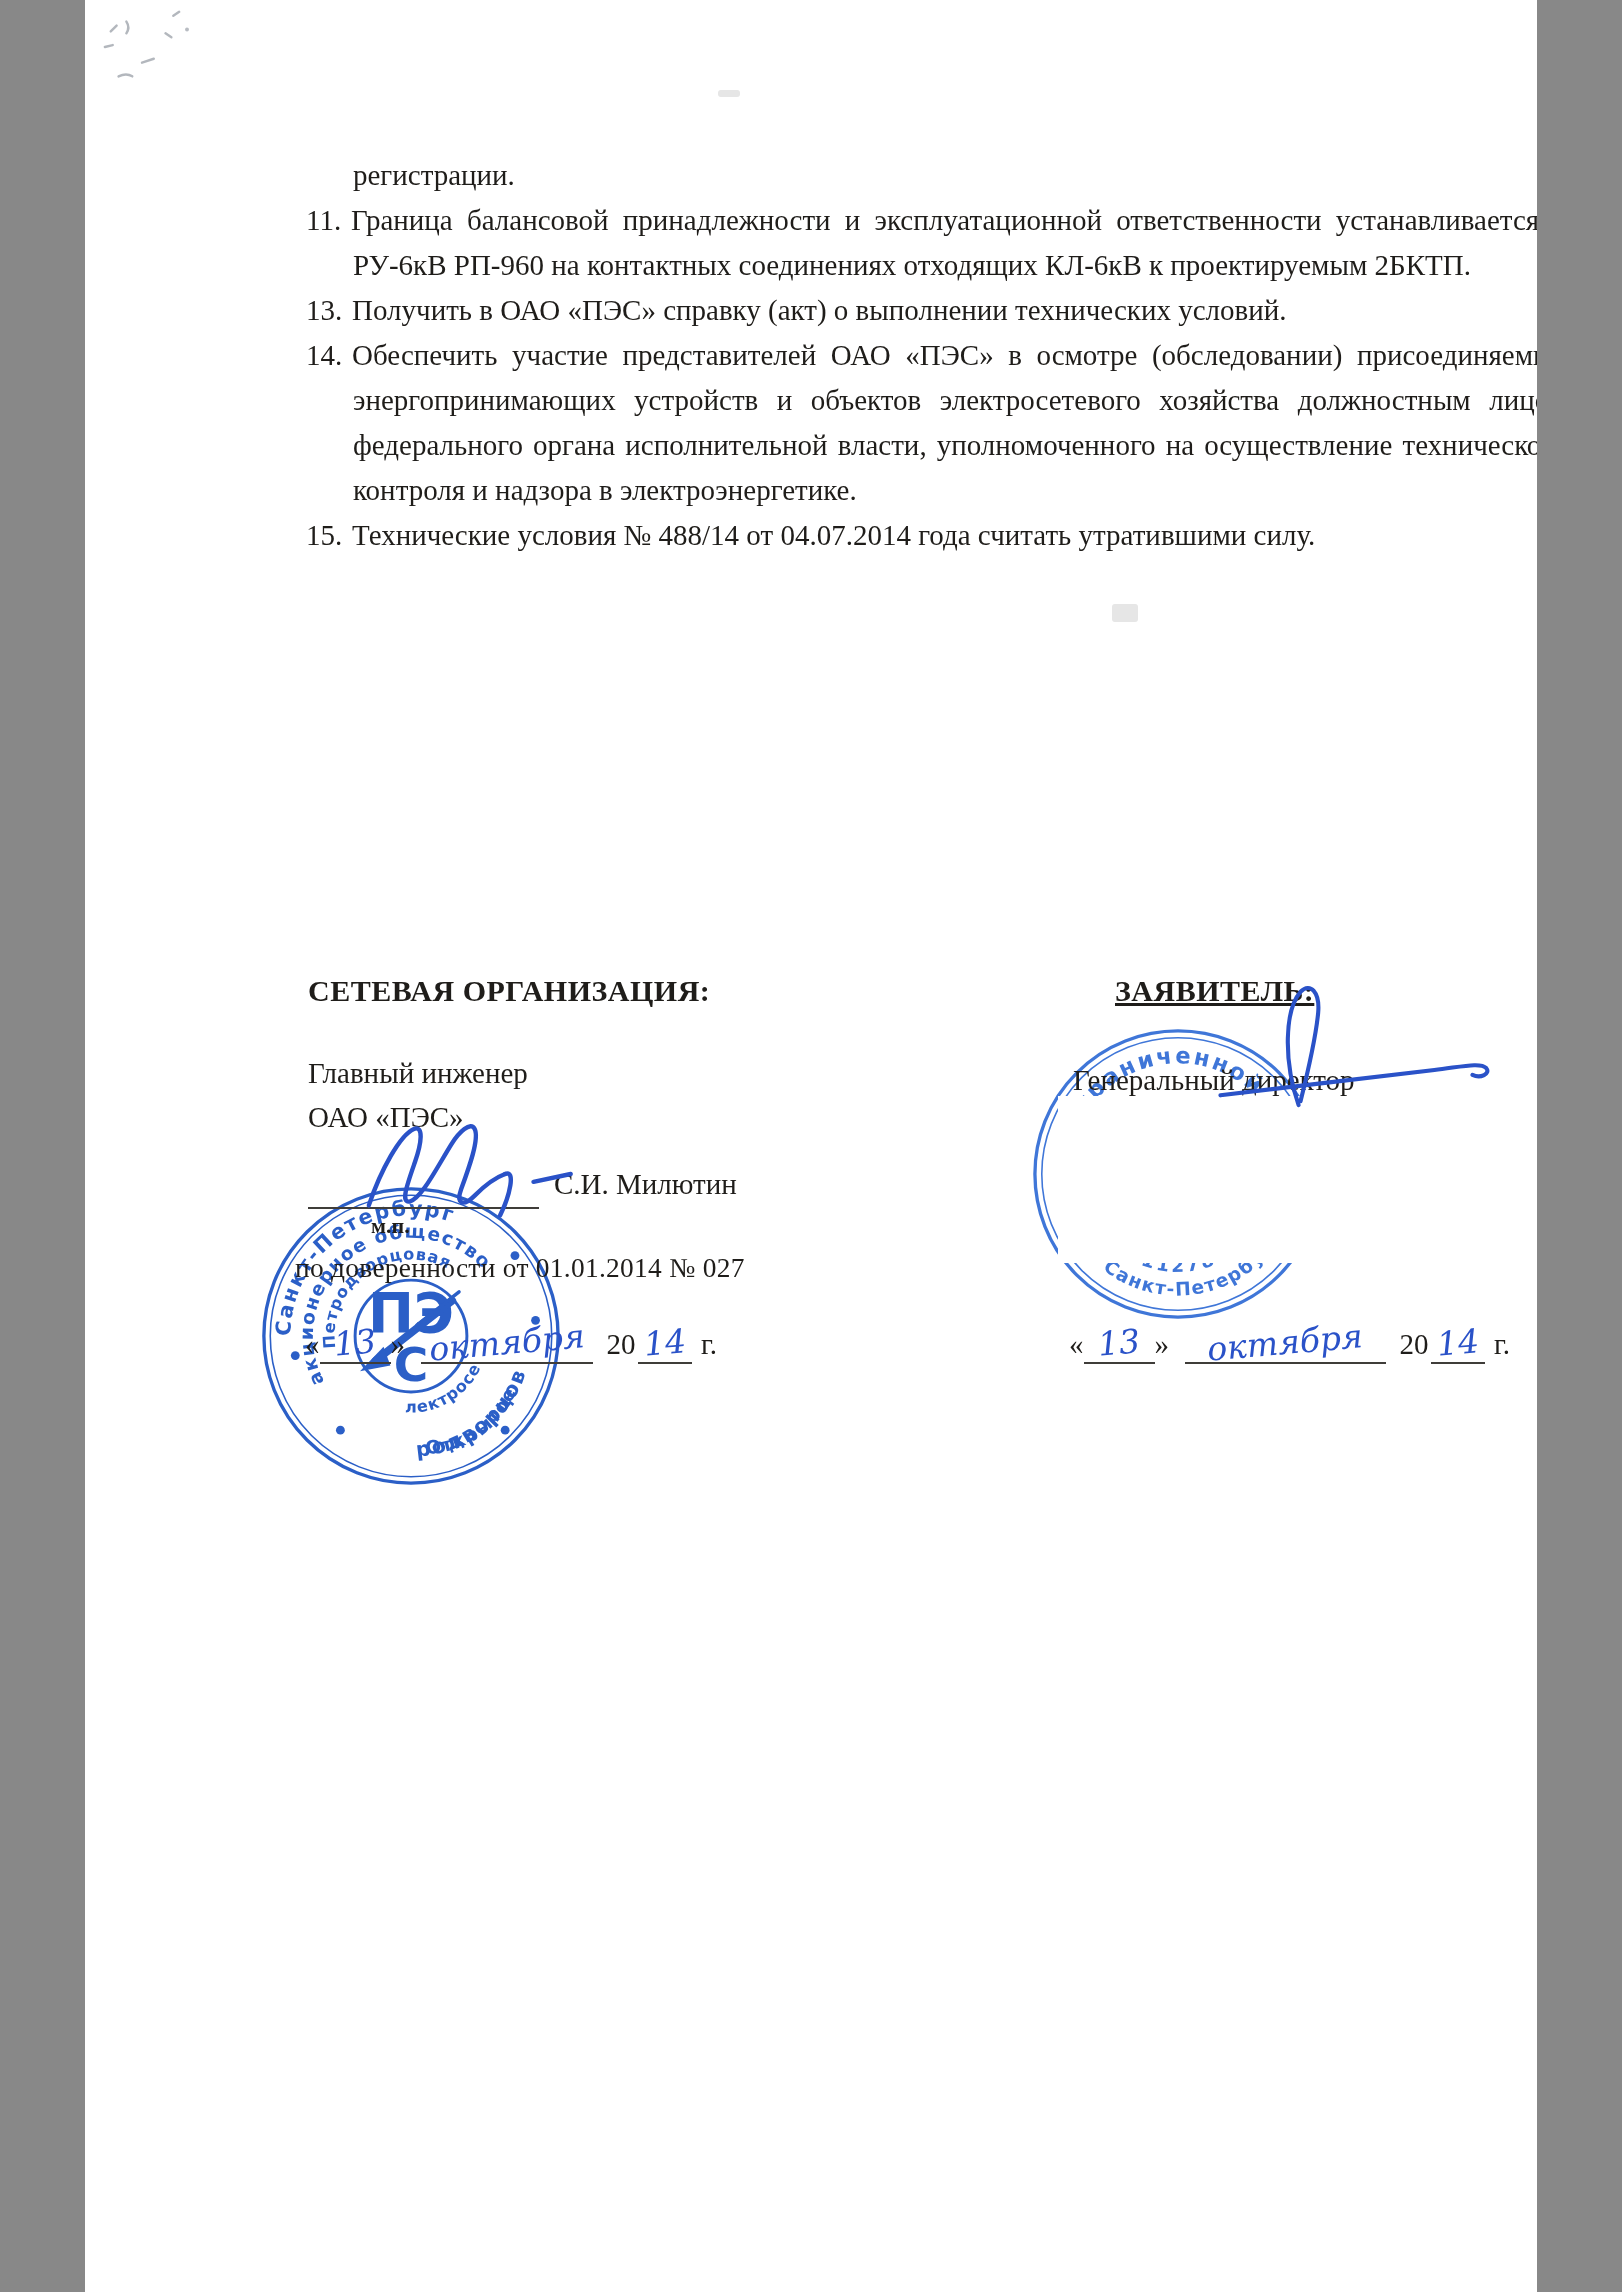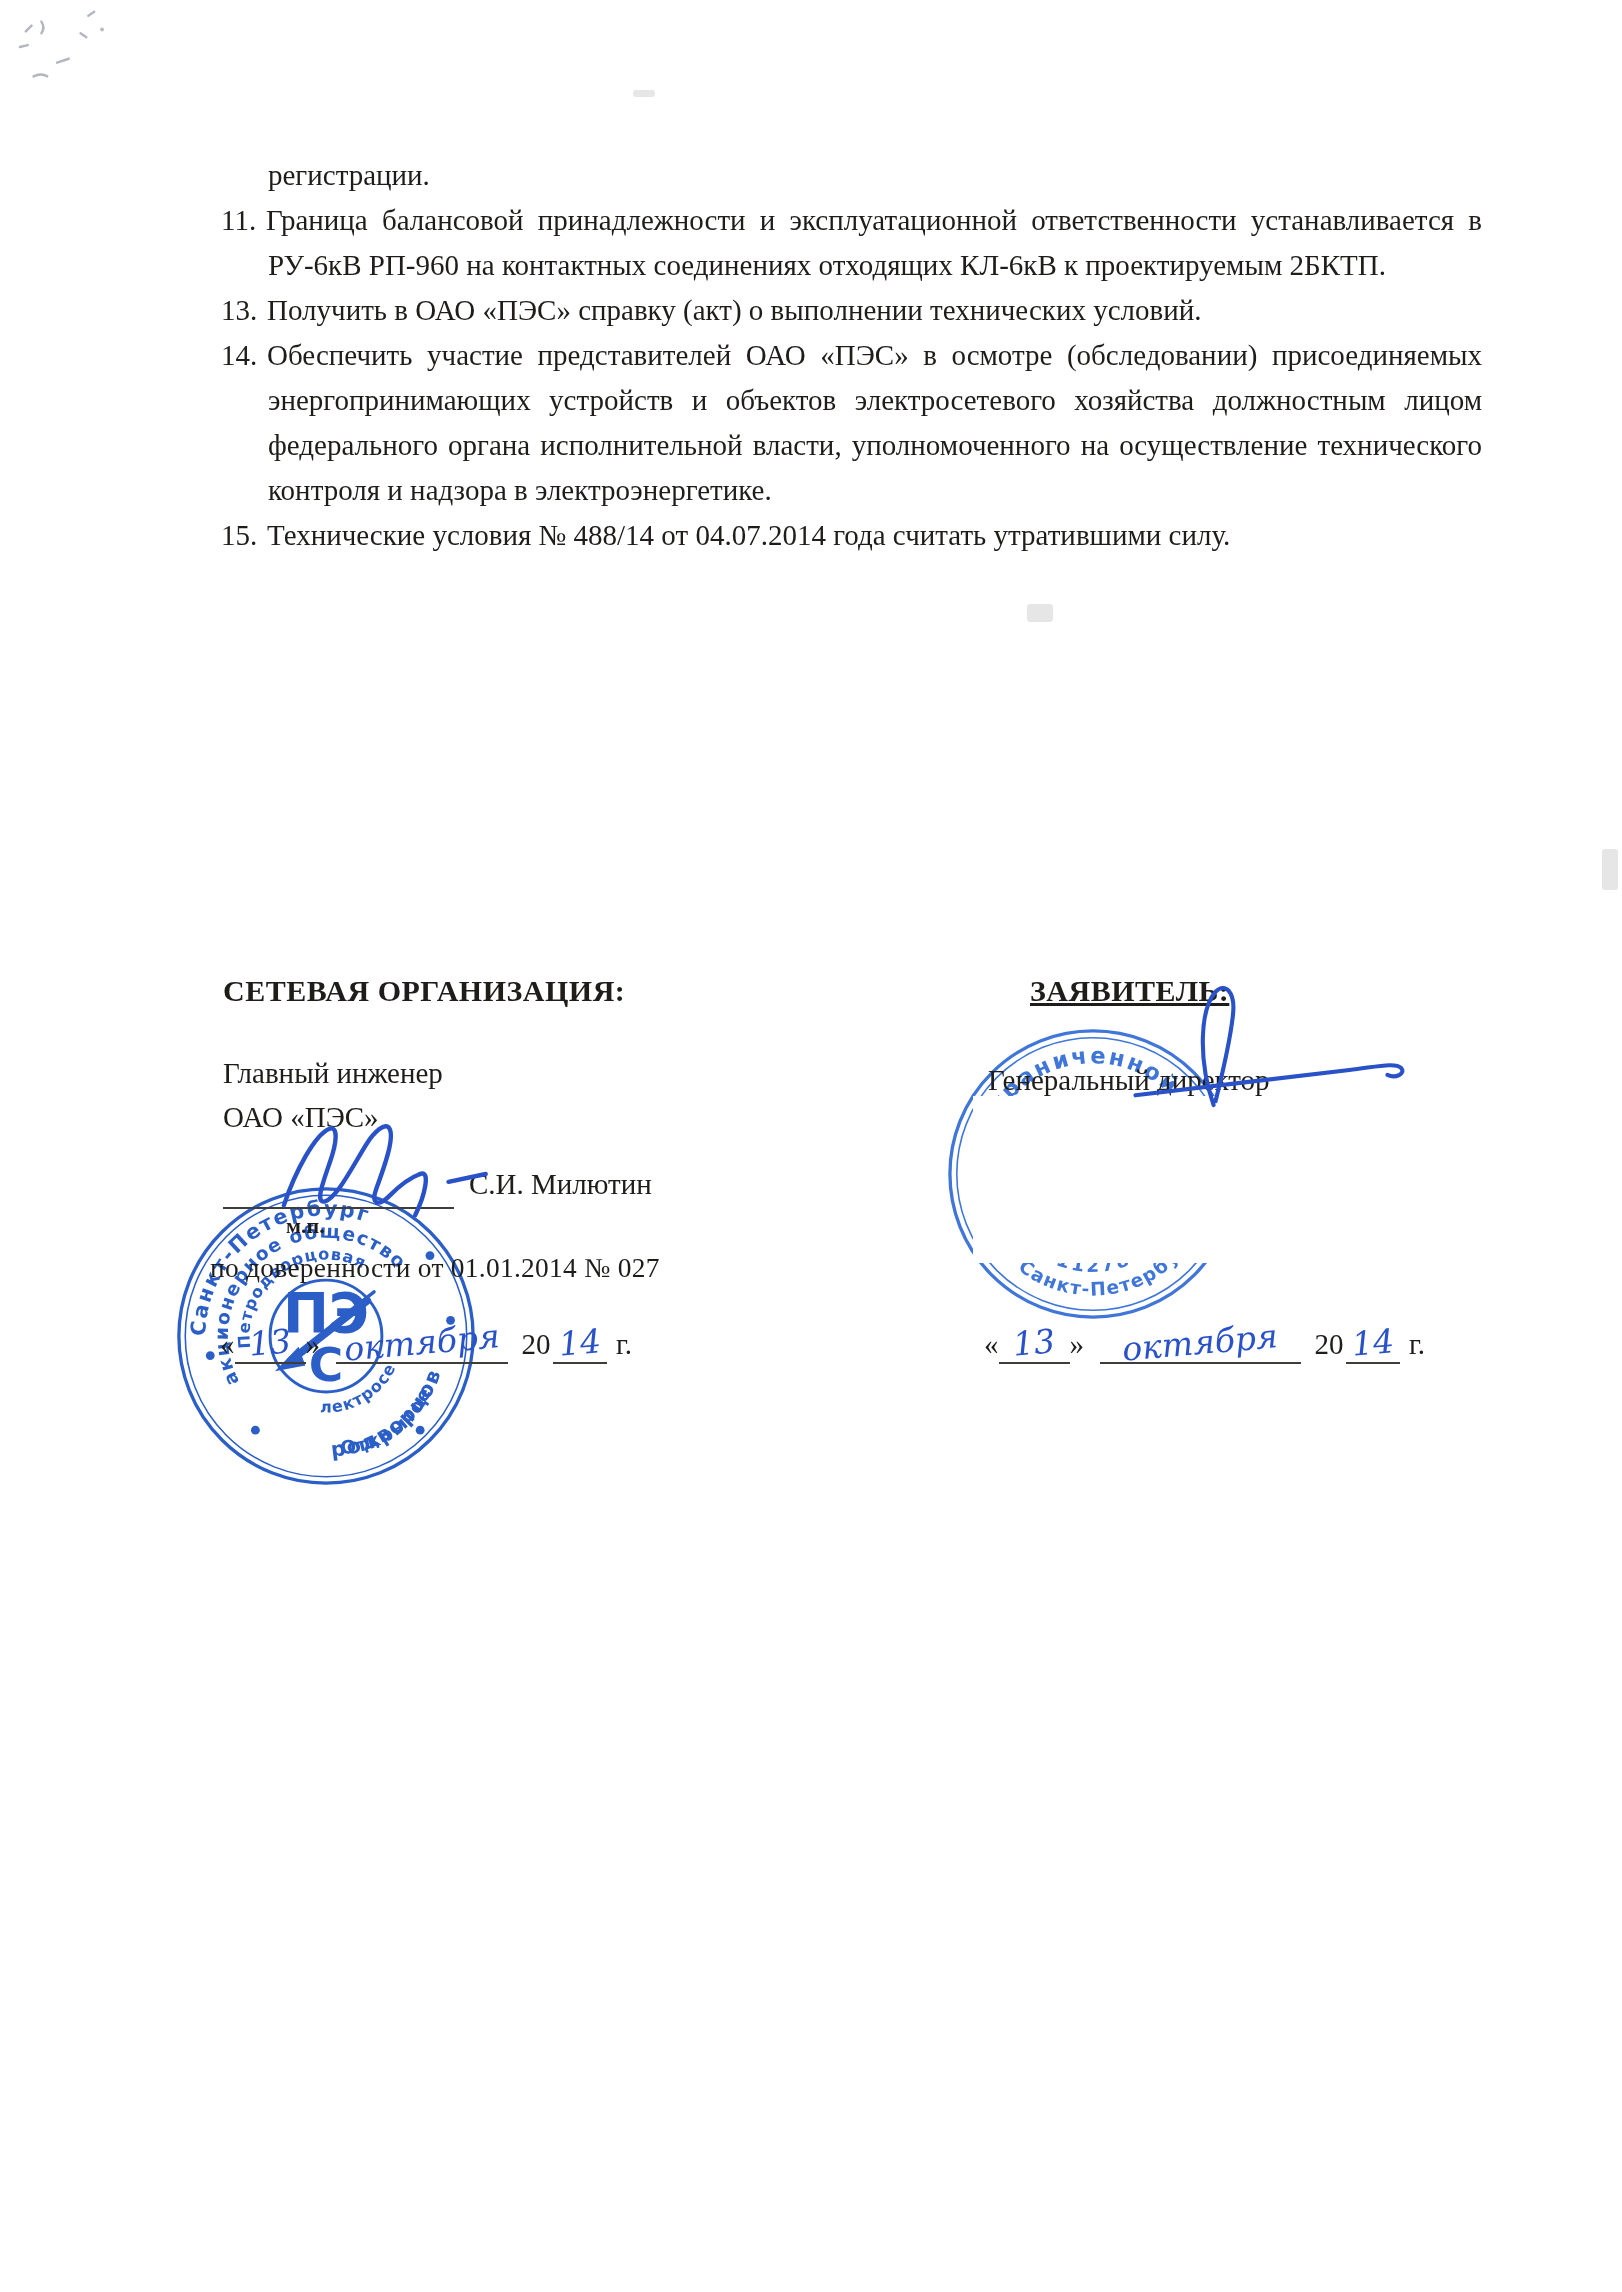--- a/index.html
+++ b/index.html
@@ -1,17 +1,17 @@
 <!DOCTYPE html>
 <html><head>
 <meta charset="utf-8">
 <style>
   html,body { margin:0; padding:0; background:#888; }
   .page {
-    position:relative; width:1622px; height:2293px; margin:0 auto;
+    position:relative; width:1452px; height:2293px; margin:0 auto;
     background:#ffffff; overflow:hidden;
     font-family:"Liberation Serif","DejaVu Serif",serif;
     color:#1f1d1a;
   }
   
   .doc-text {
     position:absolute; left:221px; top:153px; width:1261px;
     font-size:29px; line-height:45px; text-align:justify;
     hyphens:none; -webkit-hyphens:none;
   }

